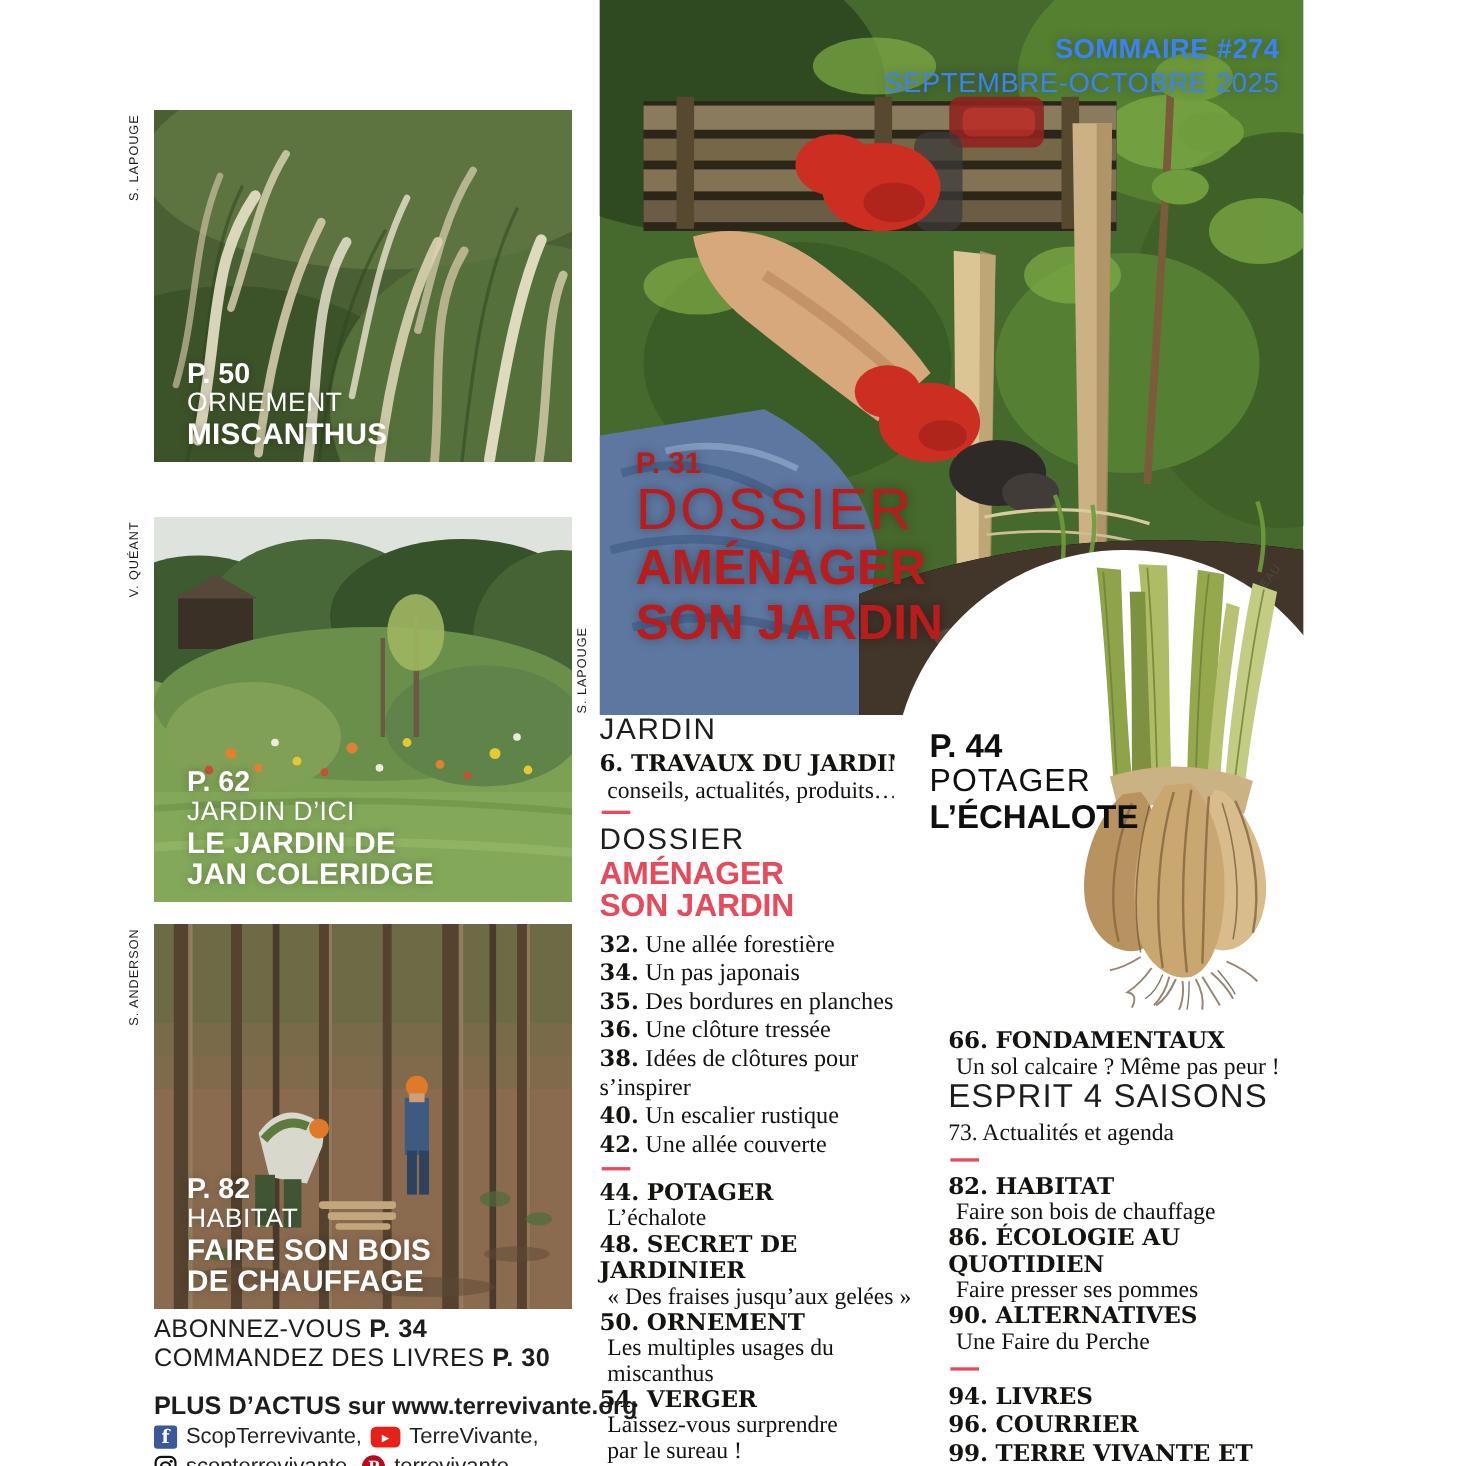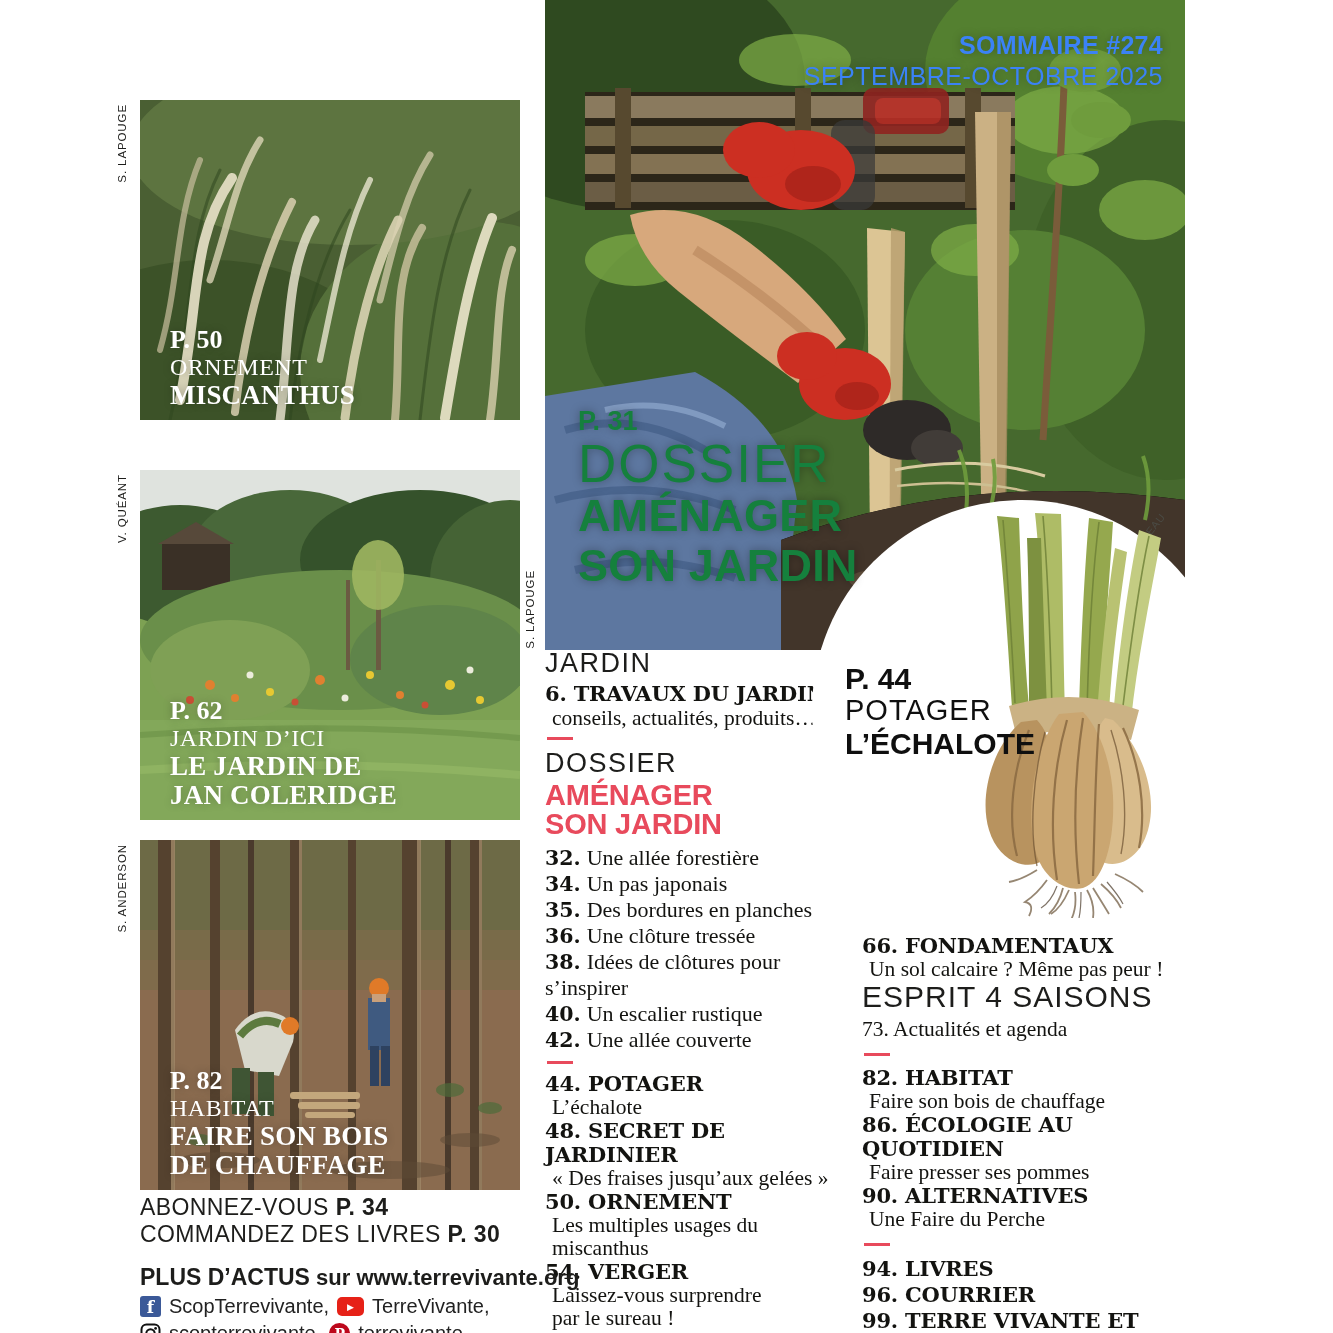--- a/index.html
+++ b/index.html
@@ -8,39 +8,39 @@
 
   
   .photo{position:absolute;left:140px;width:380px;overflow:hidden;}
   .photo svg{display:block;width:100%;height:100%;}
   #photo1{top:100px;height:320px;}
   #photo2{top:470px;height:350px;}
   #photo3{top:840px;height:350px;}
   #main-photo{position:absolute;left:545px;top:0;width:640px;height:650px;overflow:hidden;}
   #main-photo svg{display:block;width:100%;height:100%;}
 
-  .photo-caption{position:absolute;left:30px;bottom:10px;color:#fff;text-shadow:0 0 8px rgba(0,0,0,.25);font-family:Liberation Serif, serif;}
+  .photo-caption{position:absolute;left:30px;bottom:10px;color:#fff;text-shadow:0 0 8px rgba(0,0,0,.25);}
   .cap-page{font-weight:700;font-size:26px;line-height:1.12;}
   .cap-category{font-weight:400;font-size:24px;line-height:1.12;letter-spacing:.5px;}
   .cap-title{font-weight:800;font-size:27px;line-height:1.08;letter-spacing:.2px;}
 
   
   .credit-v{position:absolute;writing-mode:vertical-rl;transform:rotate(180deg);
             font-size:11.5px;letter-spacing:.9px;color:#1d1d1b;white-space:nowrap;}
   .credit-diag{position:absolute;font-size:10.5px;letter-spacing:.8px;color:#4a4a44;
                transform:rotate(-52deg);transform-origin:0 50%;white-space:nowrap;}
 
   
   .issue-header{position:absolute;right:170px;top:30px;text-align:right;color:#3b82f6;z-index:4;
                 text-shadow:0 0 10px rgba(0,0,0,.3);}
   .hdr-issue{font-weight:800;font-size:25px;line-height:1.25;letter-spacing:.3px;}
   .hdr-dates{font-weight:400;font-size:25px;line-height:1.25;letter-spacing:.5px;}
 
   
-  .p31{position:absolute;left:578px;top:406px;color:#15803d;z-index:4;text-shadow:0 0 10px rgba(0,0,0,.35);}
+  .p31{position:absolute;left:578px;top:406px;color:#b91c1c;z-index:4;text-shadow:0 0 10px rgba(0,0,0,.35);}
   .p31-page{font-weight:800;font-size:27px;line-height:1.15;}
   .p31-kicker{font-weight:400;font-size:53px;line-height:1.02;letter-spacing:2px;}
   .p31-title{font-weight:800;font-size:45px;line-height:1.1;letter-spacing:.2px;}
 
   
   .echalote-circle{position:absolute;left:812px;top:500px;width:420px;height:420px;
                    background:#fff;border-radius:50%;z-index:2;}
   .echalote-circle svg{position:absolute;left:105px;top:8px;width:315px;height:410px;}
 
   .p44{position:absolute;left:845px;top:662px;color:#0f0f0f;z-index:5;}

